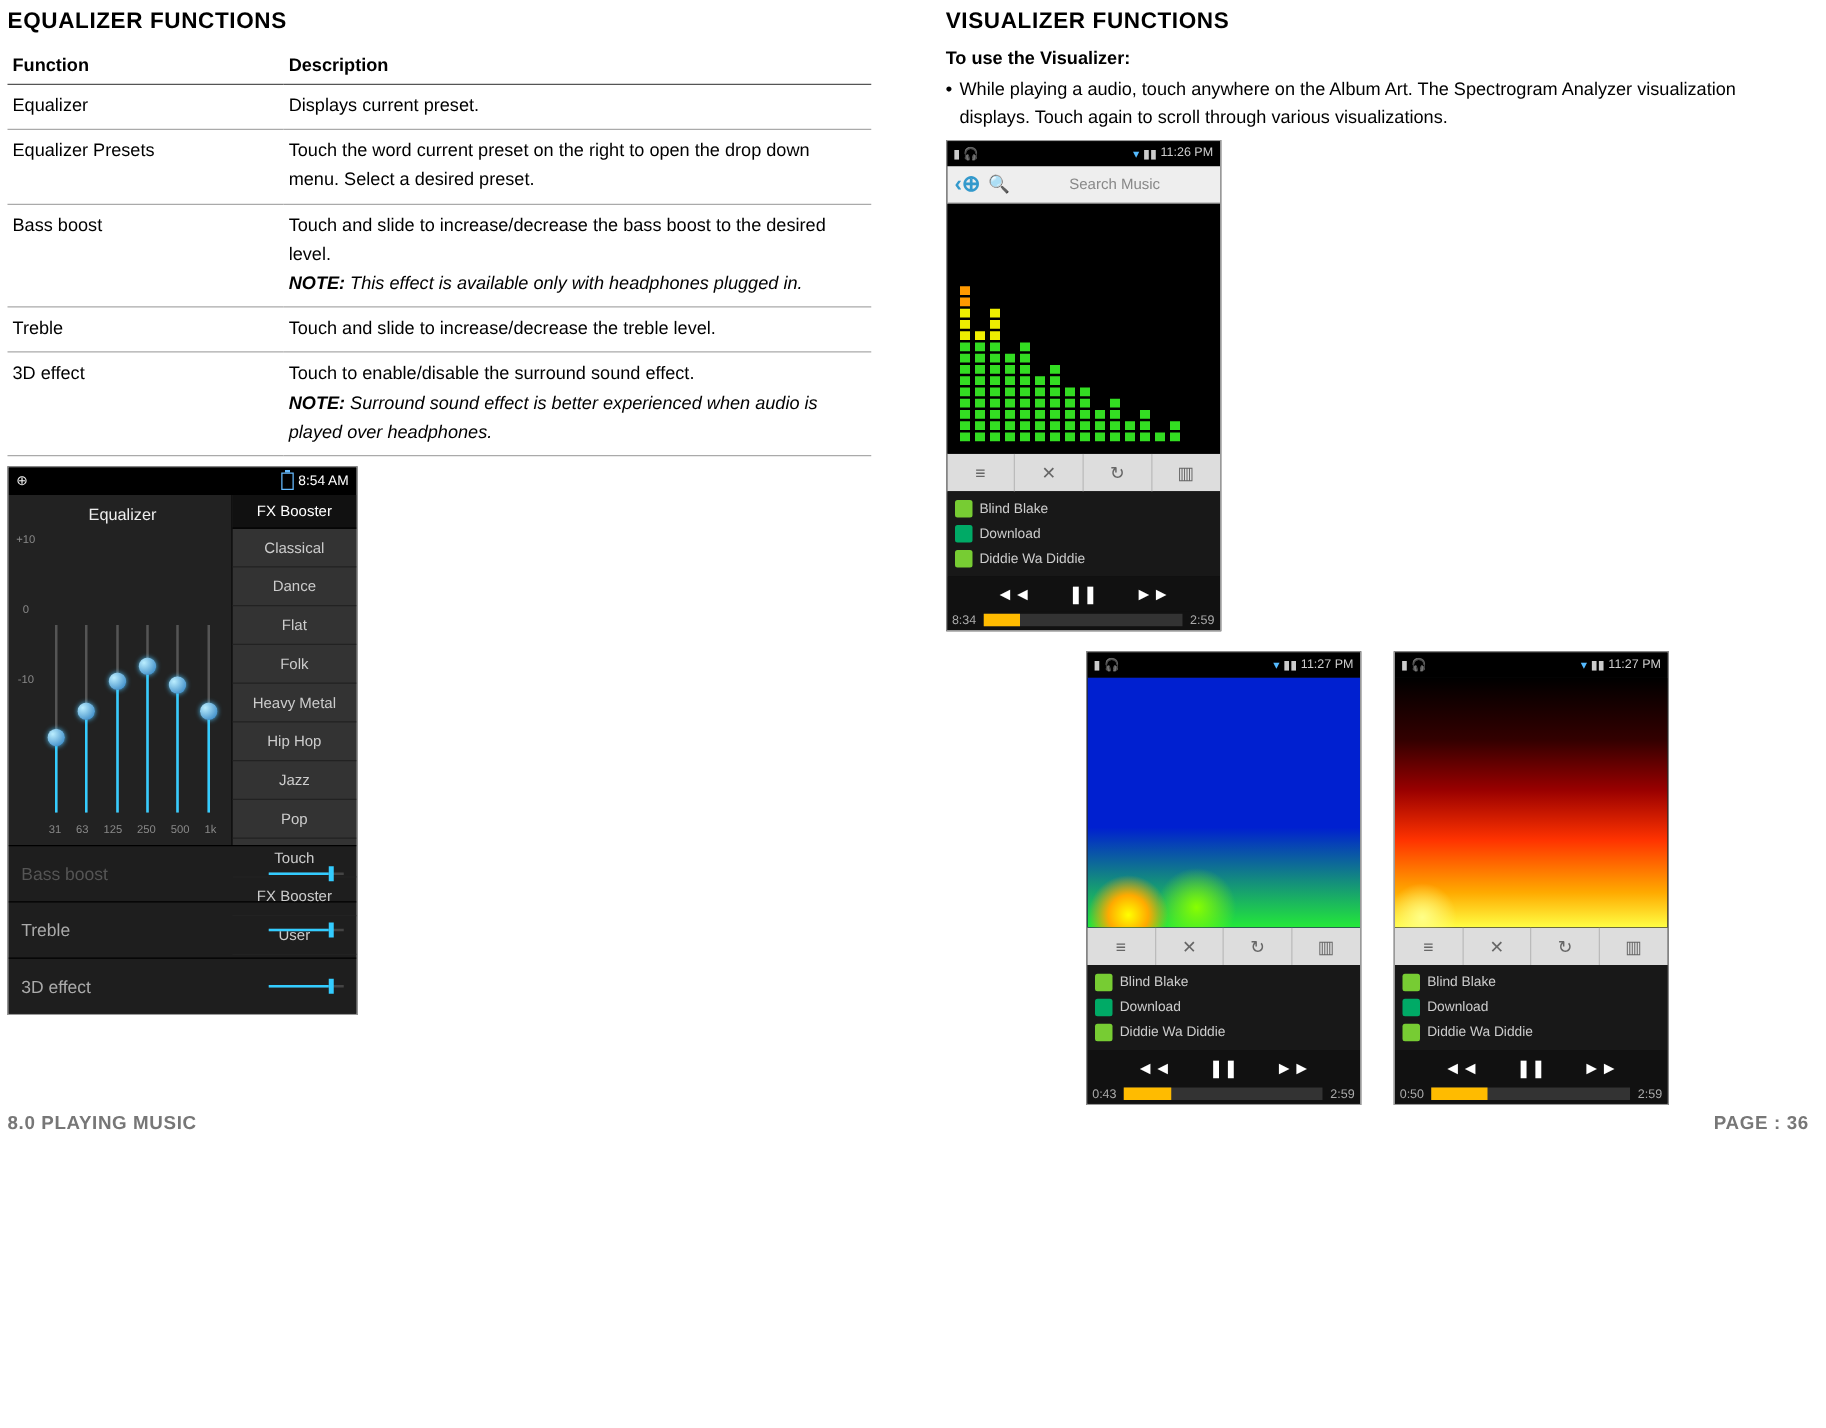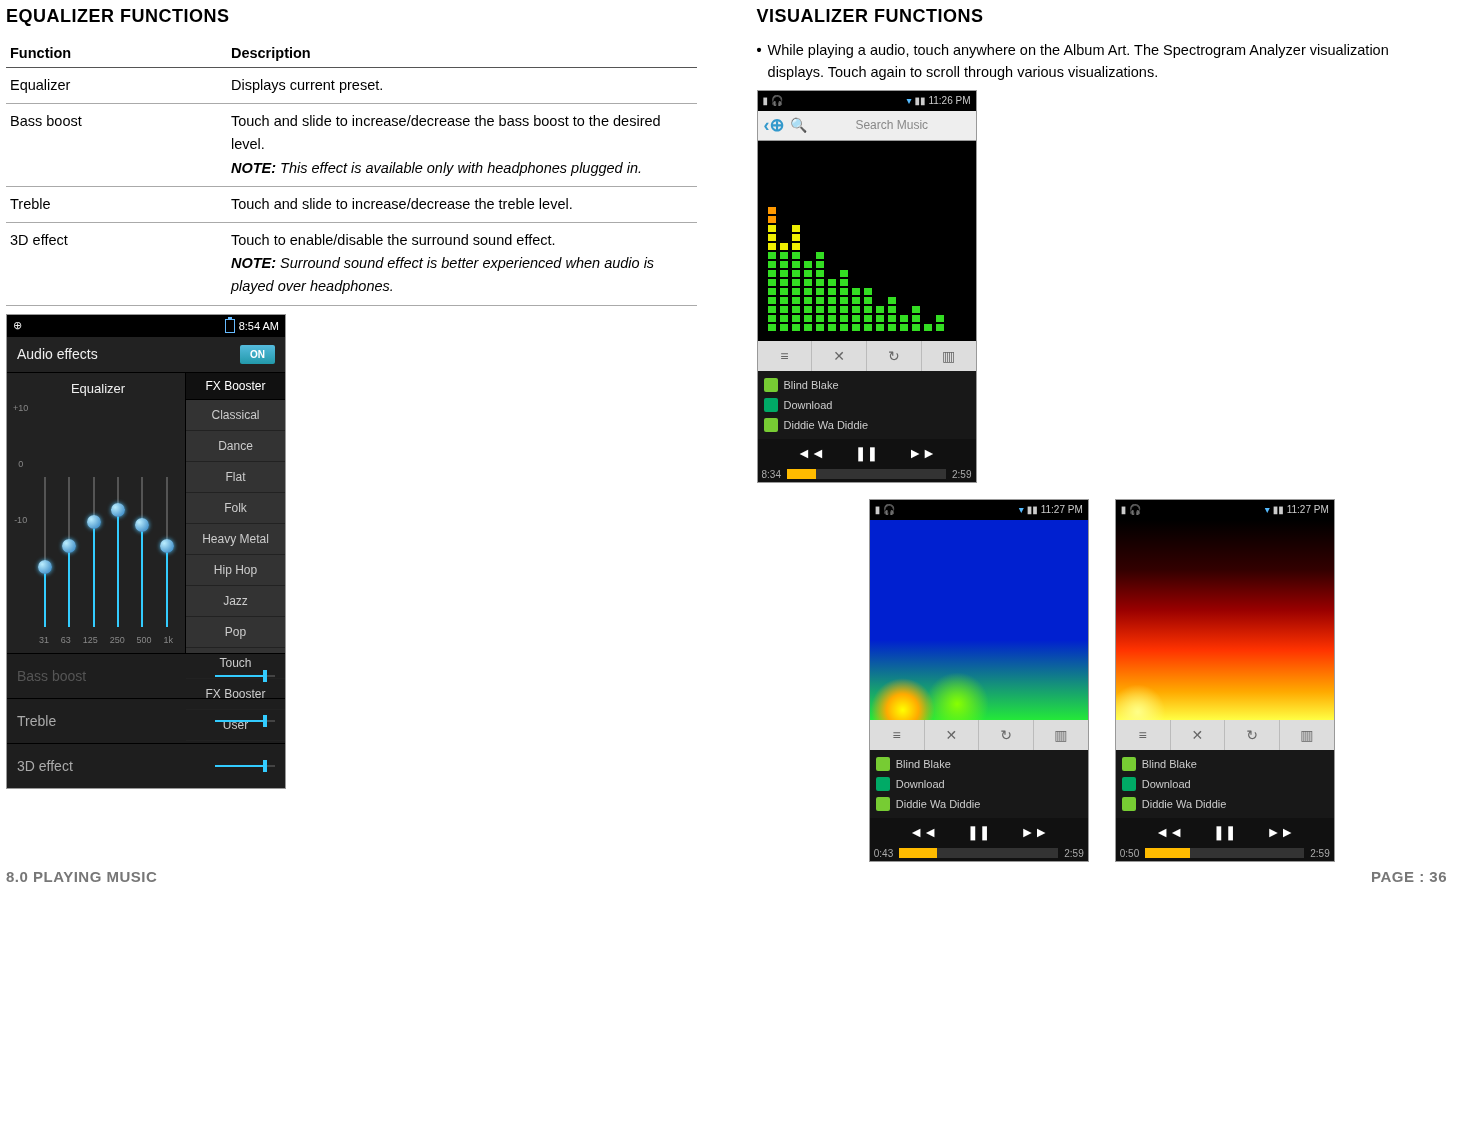--- a/index.html
+++ b/index.html
@@ -89,20 +89,24 @@
           <th>Function</th>
           <th>Description</th>
         </tr>
       </thead>
       <tbody>
         <tr>
           <td class="fn">Equalizer</td>
           <td>Displays current preset.</td>
         </tr>
         <tr>
+          <td class="fn">Equalizer Presets</td>
+          <td>Touch the word current preset on the right to open the drop down menu. Select a desired preset.</td>
+        </tr>
+        <tr>
           <td class="fn">Bass boost</td>
           <td>
             <span>Touch and slide to increase/decrease the bass boost to the desired level.</span><br>
             <span class="note-label">NOTE:</span><span class="note-text"> This effect is available only with headphones plugged in.</span>
           </td>
         </tr>
         <tr>
           <td class="fn">Treble</td>
           <td>Touch and slide to increase/decrease the treble level.</td>
         </tr>
@@ -117,24 +121,20 @@
     </table>
 
     <div class="phone-holder">
       <div class="phone">
         <div class="statusbar">
           <span>⊕</span>
           <span class="right">
             <span class="bat"></span>
             <span class="time">8:54 AM</span>
           </span>
-        </div>
-        <div class="audiofx">
-          <span class="lbl">Audio effects</span>
-          <span class="onswitch">ON</span>
         </div>
         <div class="eq-body">
           <div class="eq-left">
             <div class="tlabel">Equalizer</div>
             <div class="scale">
               <span>+10</span>
               <span>0</span>
               <span>-10</span>
             </div>
             <div class="sliders" id="eq-sliders">
@@ -214,20 +214,21 @@
                 <div class="kn"></div>
               </div>
             </div>
           </div>
       </div>
     </div>
   </div>
 
   <div class="col">
     <h2 class="section-title">VISUALIZER FUNCTIONS</h2>
+    <p class="subhead">To use the Visualizer:</p>
     <div class="bullet">
       <span class="dot">•</span>
       <span>While playing a audio, touch anywhere on the Album Art. The Spectrogram Analyzer visualization displays. Touch again to scroll through various visualizations.</span>
     </div>
 
     <div class="phone-holder">
       <div class="vphone" id="vphone1">
           <div class="vstatus">
             <span class="sig">
               <span>▮</span>

